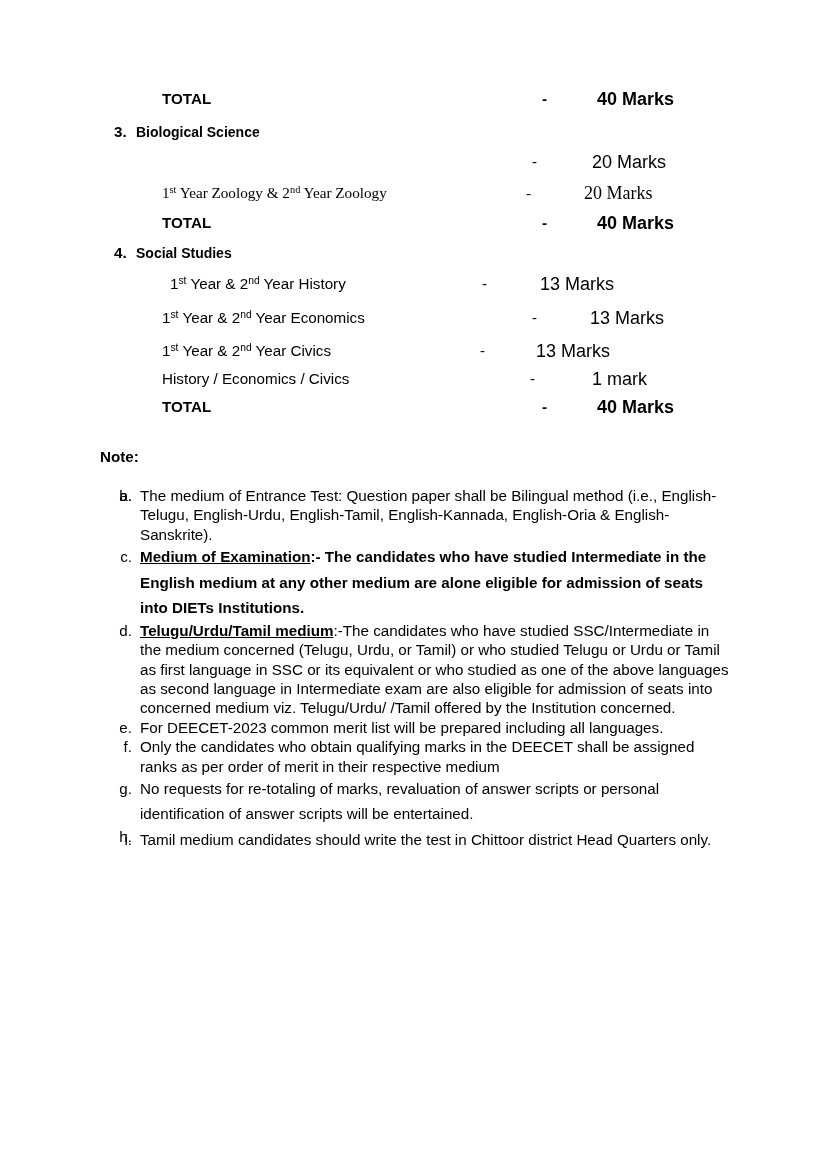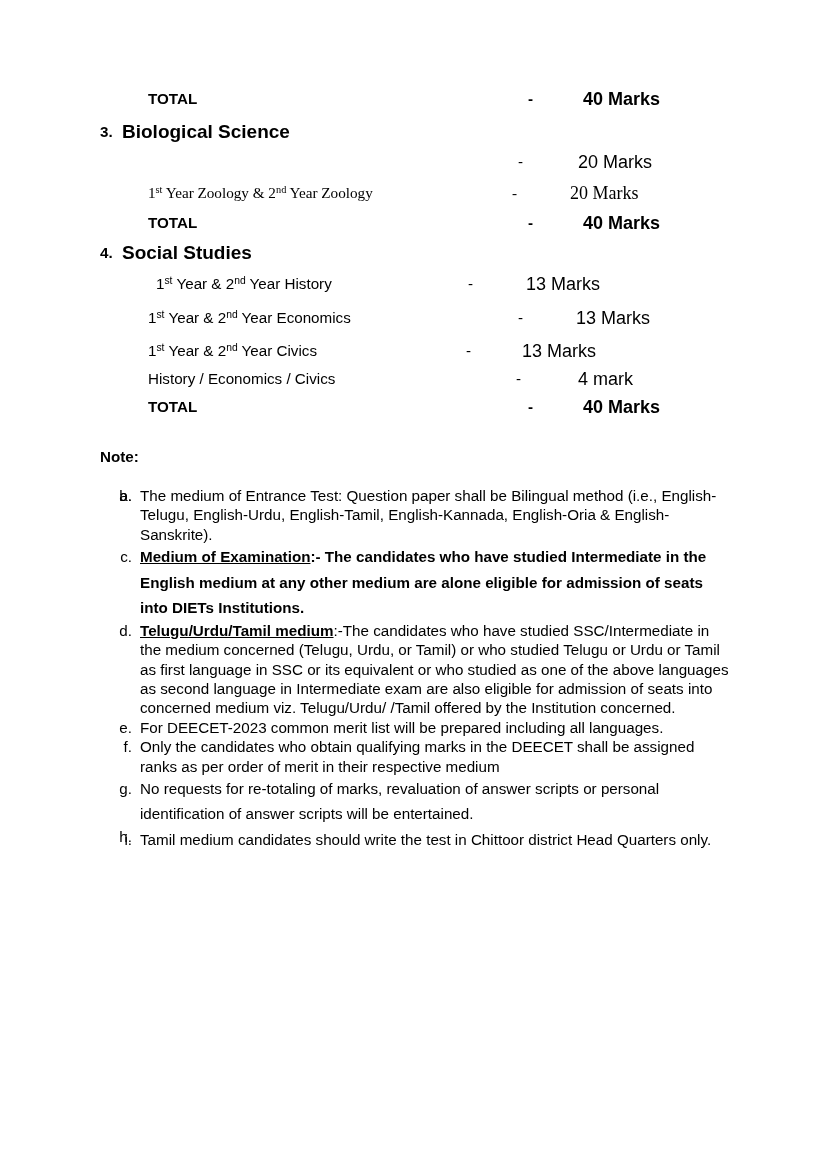--- a/index.html
+++ b/index.html
@@ -26,20 +26,21 @@
   
   .marks-block {
     position: absolute;
     left: 0;
     top: 88px;
     width: 826px;
   }
   .mrow {
     position: relative;
     height: 33px;
+    margin-left: 14px;
   }
   .mrow .label {
     position: absolute;
     top: 0;
     white-space: nowrap;
     font-size: 15.2px;
     line-height: 22px;
   }
   .mrow .dash {
     position: absolute;
@@ -61,21 +62,21 @@
     left: 100px;
     top: 0;
     font-size: 15.2px;
     line-height: 22px;
     font-weight: bold;
   }
   .sectitle {
     position: absolute;
     left: 122px;
     top: 0;
-    font-size: 19px;
+    font-size: 14px;
     line-height: 22px;
     font-weight: bold;
     white-space: nowrap;
   }
   sup {
     font-size: 0.68em;
     vertical-align: 0.44em;
     line-height: 0;
   }
 
@@ -160,21 +161,21 @@
         <span class="marks" style="left: 576px;">13 Marks</span>
       </div>
       <div class="mrow" style="height: 28px;">
         <span class="label" style="left: 148px;">1<sup>st</sup> Year &amp; 2<sup>nd</sup> Year Civics</span>
         <span class="dash" style="left: 466px;">-</span>
         <span class="marks" style="left: 522px;">13 Marks</span>
       </div>
       <div class="mrow" style="height: 28px;">
         <span class="label" style="left: 148px;">History / Economics / Civics</span>
         <span class="dash" style="left: 516px;">-</span>
-        <span class="marks" style="left: 578px;">4 mark</span>
+        <span class="marks" style="left: 578px;">1 mark</span>
       </div>
       <div class="mrow" style="height: 30px;">
         <span class="label bold" style="left: 148px;">TOTAL</span>
         <span class="dash bold" style="left: 528px;">-</span>
         <span class="marks bold" style="left: 583px;">40 Marks</span>
       </div>
     </div>
 
   <div class="note-head">Note:</div>
 

